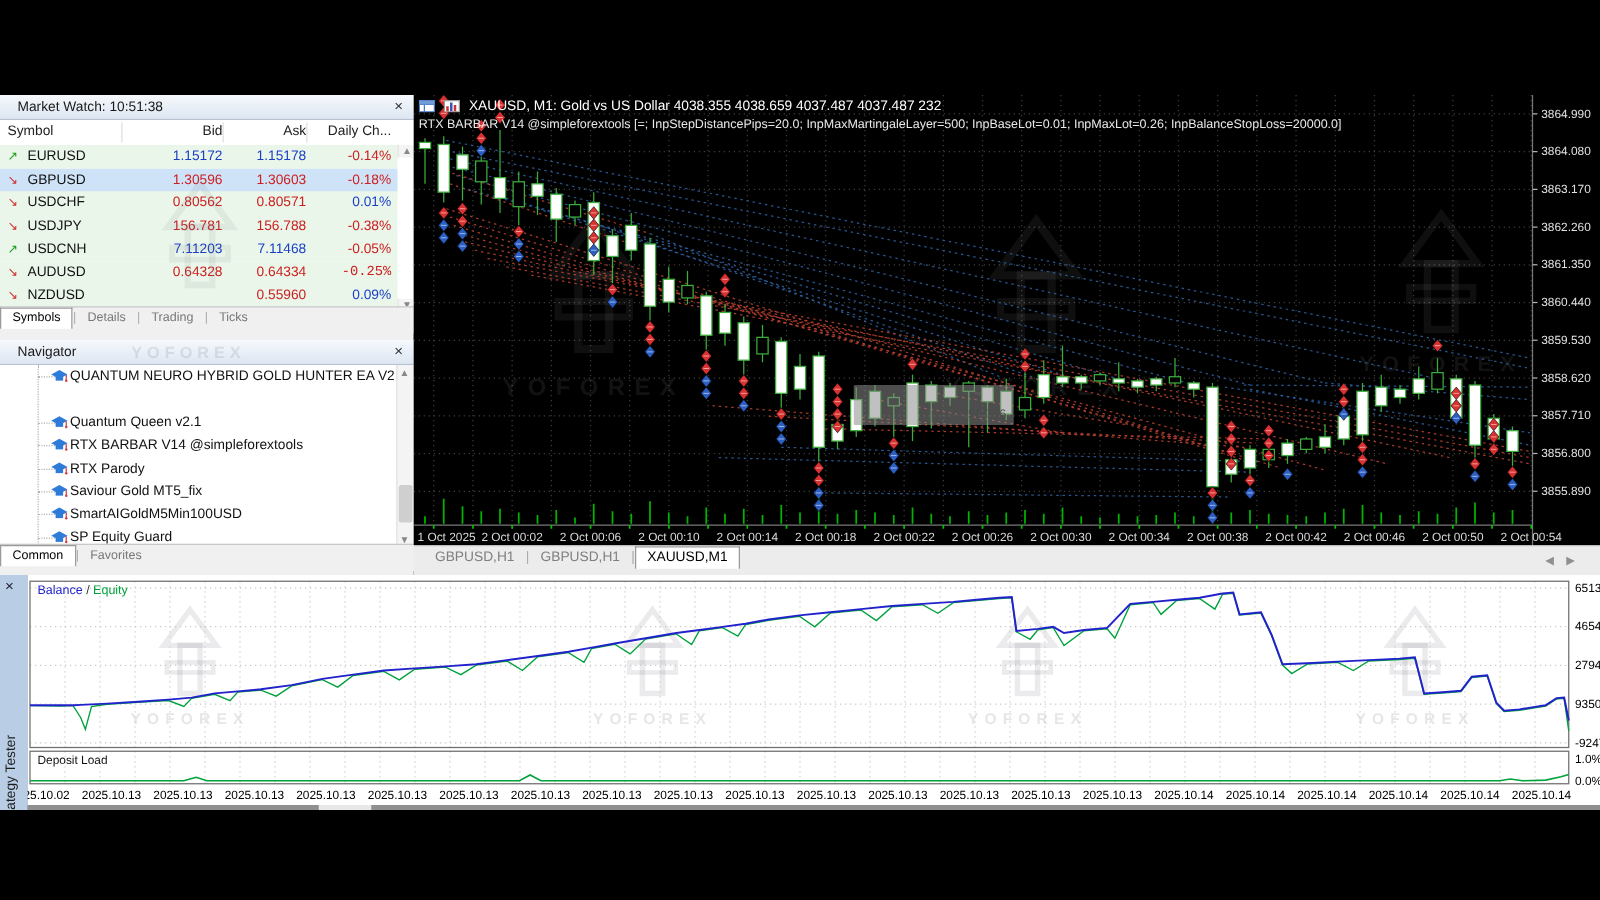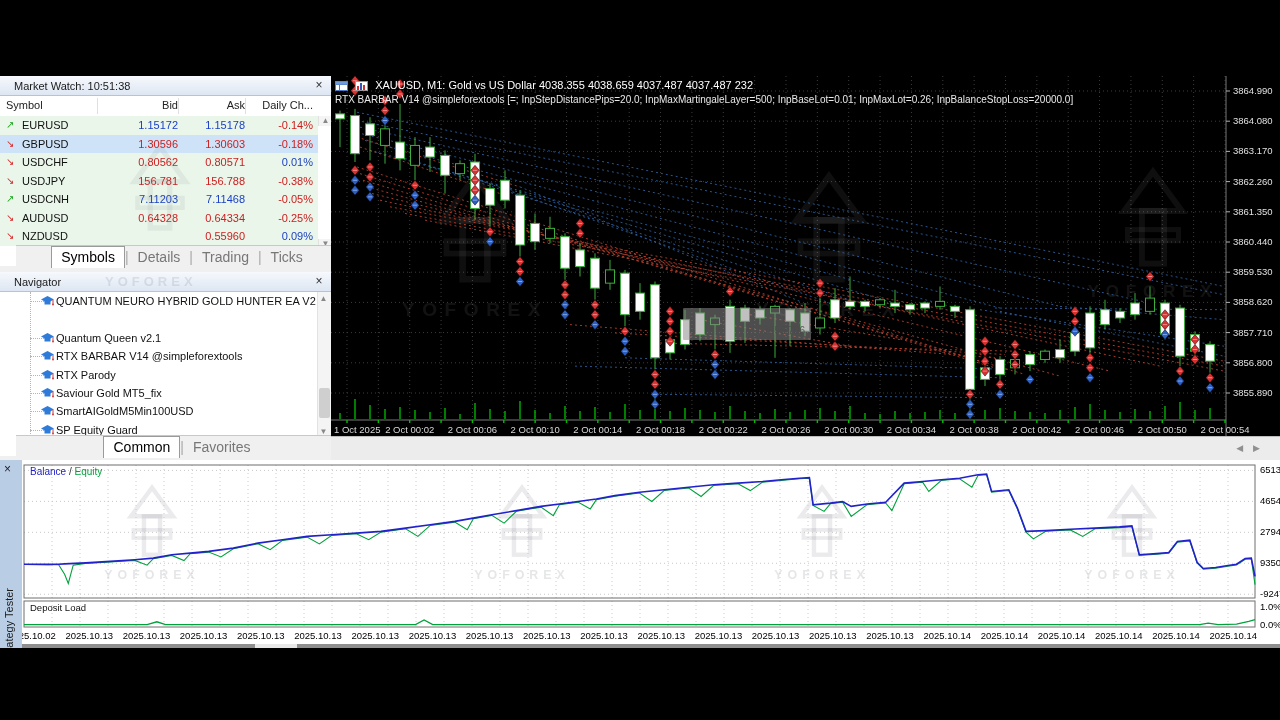--- a/index.html
+++ b/index.html
@@ -3,21 +3,21 @@
 <meta charset="utf-8">
 <style>
   html,body{margin:0;padding:0;background:#000;width:1280px;height:720px;overflow:hidden;
     font-family:"Liberation Sans",sans-serif;-webkit-font-smoothing:antialiased;}
   #stage{position:absolute;left:0;top:0;width:1280px;height:720px;background:#000;}
   .panelcol{position:absolute;left:0;top:76px;width:331px;height:572px;background:#f0f0f0;}
   
   .titlebar{position:absolute;left:0;width:100%;height:20px;background:linear-gradient(#f6f9fd,#dde6f2);
     border-bottom:1px solid #b9c2d0;font-size:11px;color:#1a1a1a;line-height:20px;padding-left:14px;box-sizing:border-box;}
   .xbtn{position:absolute;right:5px;top:0;width:14px;height:20px;line-height:19px;text-align:center;color:#333;font-size:12px;cursor:default;}
-  .tabsrow{position:absolute;left:16px;width:100%;height:21px;background:#f0f0f0;border-top:1px solid #c8c8c8;font-size:14px;color:#777;text-align:center;}
+  .tabsrow{position:absolute;left:0;width:100%;height:21px;background:#f0f0f0;border-top:1px solid #c8c8c8;font-size:10px;color:#777;}
   .tab{display:inline-block;padding:2px 9px 3px 9px;margin-top:1px;vertical-align:top;}
   .tab.active{background:#ffffff;border:1px solid #9a9a9a;border-bottom:none;color:#000;margin-top:0;}
   .tabsep{display:inline-block;color:#aaa;margin-top:3px;vertical-align:top;}
   
   #mw-head{position:absolute;left:0;top:20px;width:100%;height:20px;background:#fff;border-bottom:1px solid #d5d5d5;font-size:11px;color:#222;}
   #mw-head span{position:absolute;top:3px;}
   .mw-sep{position:absolute;top:2px;width:1px;height:16px;background:#e0e0e0;}
   #mw-rows{position:absolute;left:0;top:40px;width:100%;}
   .mwrow{position:absolute;left:0;width:318px;height:19px;font-size:11px;}
   .mwrow .sym{position:absolute;left:22px;top:3px;color:#111;}
@@ -111,21 +111,21 @@
             <span class="sym">USDCNH</span>
             <span class="bid" style="color: rgb(26, 63, 196);">7.11203</span>
             <span class="ask" style="color: rgb(26, 63, 196);">7.11468</span>
             <span class="chg" style="color: rgb(204, 32, 32);">-0.05%</span>
           </div>
           <div class="mwrow" style="top: 92.5px; background: rgb(234, 246, 234);">
             <span class="arr" style="color: rgb(208, 48, 48);">↘</span>
             <span class="sym">AUDUSD</span>
             <span class="bid" style="color: rgb(204, 32, 32);">0.64328</span>
             <span class="ask" style="color: rgb(204, 32, 32);">0.64334</span>
-            <span class="chg" style="color: rgb(204, 32, 32);">-0.25%</span>
+            <span class="chg" style="color: rgb(204, 32, 32); font-family: Liberation Mono, monospace;">-0.25%</span>
           </div>
           <div class="mwrow" style="top: 111px; background: rgb(234, 246, 234);">
             <span class="arr" style="color: rgb(208, 48, 48);">↘</span>
             <span class="sym">NZDUSD</span>
             <span class="bid" style="color: rgb(204, 32, 32); margin-top: 47px;">0.55948</span>
             <span class="ask" style="color: rgb(204, 32, 32);">0.55960</span>
             <span class="chg" style="color: rgb(26, 63, 196);">0.09%</span>
           </div>
         </div>
       <div class="mw-scroll" style="top:40px;height:10px;line-height:10px">▲</div>
@@ -753,20 +753,21 @@
             <rect x="2" y="5" width="2" height="4" fill="#d03030"></rect>
             <rect x="5" y="2" width="2" height="7" fill="#3058c0"></rect>
             <rect x="8" y="4" width="2" height="5" fill="#d03030"></rect>
           </svg></span>
       <span>XAUUSD, M1: Gold vs US Dollar 4038.355 4038.659 4037.487 4037.487 232</span>
     </div>
     <div id="chart-ea">RTX BARBAR V14 @simpleforextools [=; InpStepDistancePips=20.0; InpMaxMartingaleLayer=500; InpBaseLot=0.01; InpMaxLot=0.26; InpBalanceStopLoss=20000.0]</div>
   </div>
 
   <div id="chart-tabbar">
+    <div class="tabs" id="chart-tabs"><span class="tab">GBPUSD,H1</span><span class="tabsep">|</span><span class="tab">GBPUSD,H1</span><span class="tabsep">|</span><span class="tab active">XAUUSD,M1</span></div>
     <div id="tab-arrows"><span>◀</span><span>▶</span></div>
   </div>
 
   <div id="tester">
     <div id="tester-tabstrip">
       <div id="tester-x">×</div>
       <div id="tester-vlabel">Strategy Tester</div>
     </div>
     <svg id="tester-chart" width="1258" height="184" style="position:absolute;left:22px;top:0">
         <rect x="0" y="0" width="1258" height="184" fill="#ffffff"></rect>

